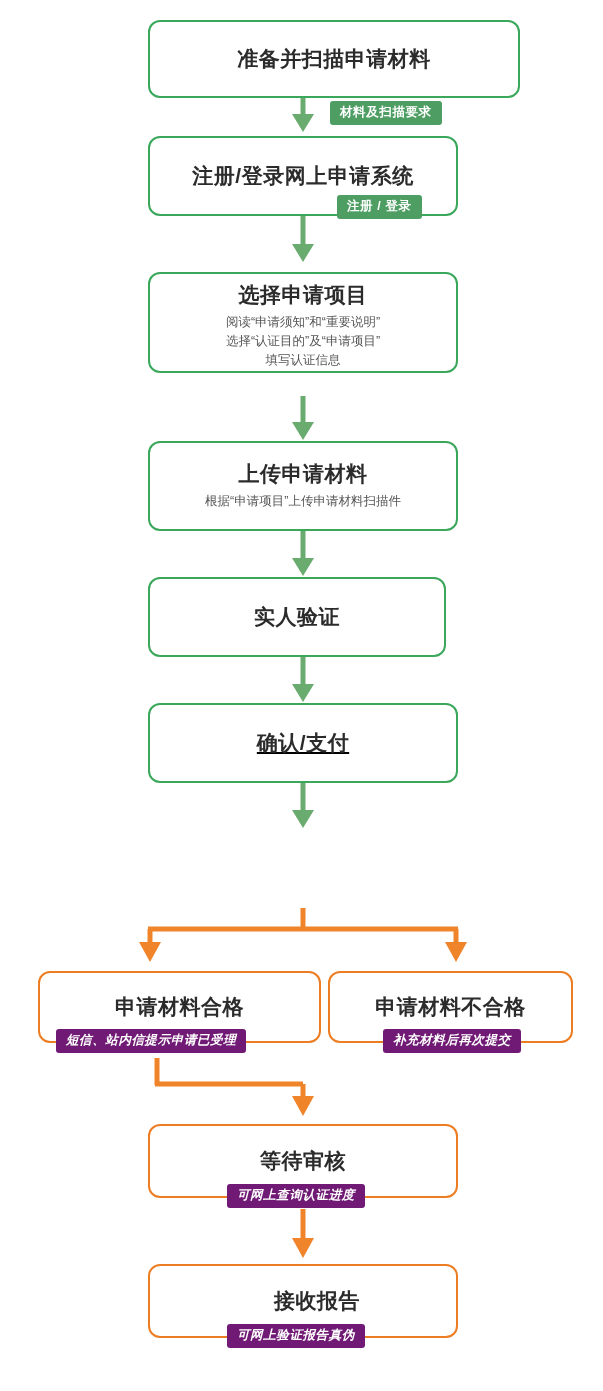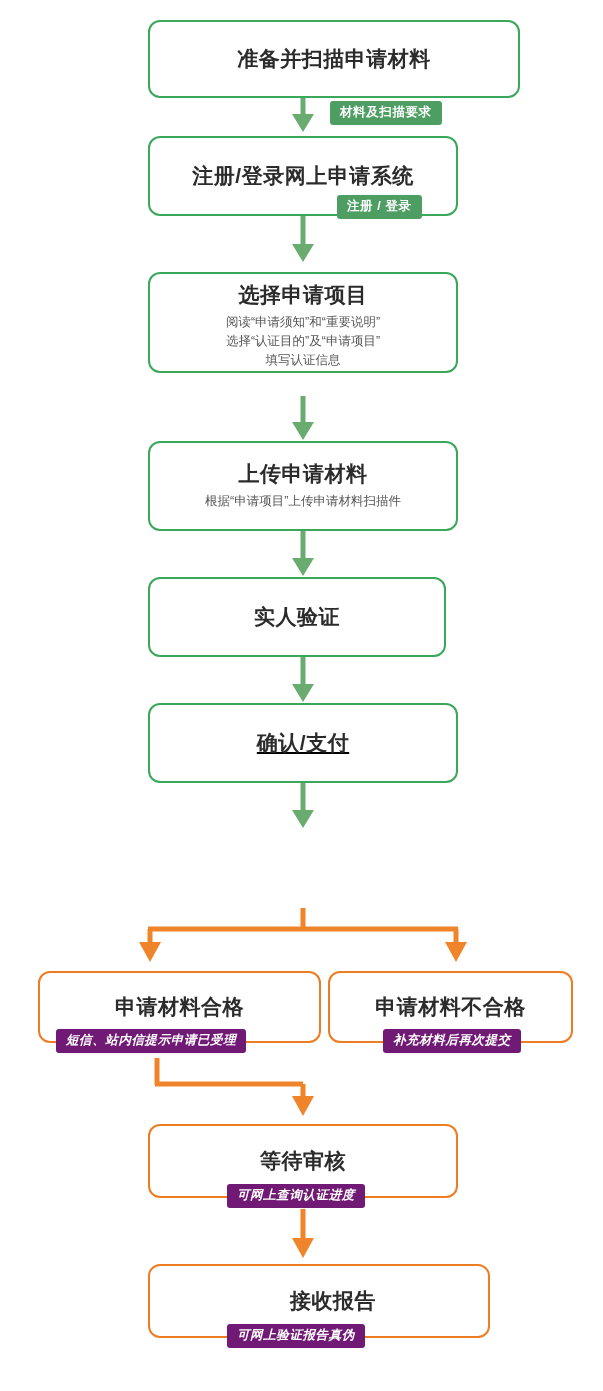--- a/index.html
+++ b/index.html
@@ -183,18 +183,18 @@
   <div class="node orange" style="left:328px; top:971px; width:245px; height:72px;">
     <div class="node-title">申请材料不合格</div>
   </div>
   <div class="badge orange" style="left:383px; top:1029px;">补充材料后再次提交</div>
 
   <div class="node orange" style="left:148px; top:1124px; width:310px; height:74px;">
     <div class="node-title">等待审核</div>
   </div>
   <div class="badge orange" style="left:227px; top:1184px;">可网上查询认证进度</div>
 
-  <div class="node orange" style="left:148px; top:1264px; width:342px; height:74px;padding-left:28px;">
+  <div class="node orange" style="left:148px; top:1264px; width:310px; height:74px;padding-left:28px;">
     <div class="node-title">接收报告</div>
   </div>
   <div class="badge orange" style="left:227px; top:1324px;">可网上验证报告真伪</div>
 
 </div>
 
 </body></html>

